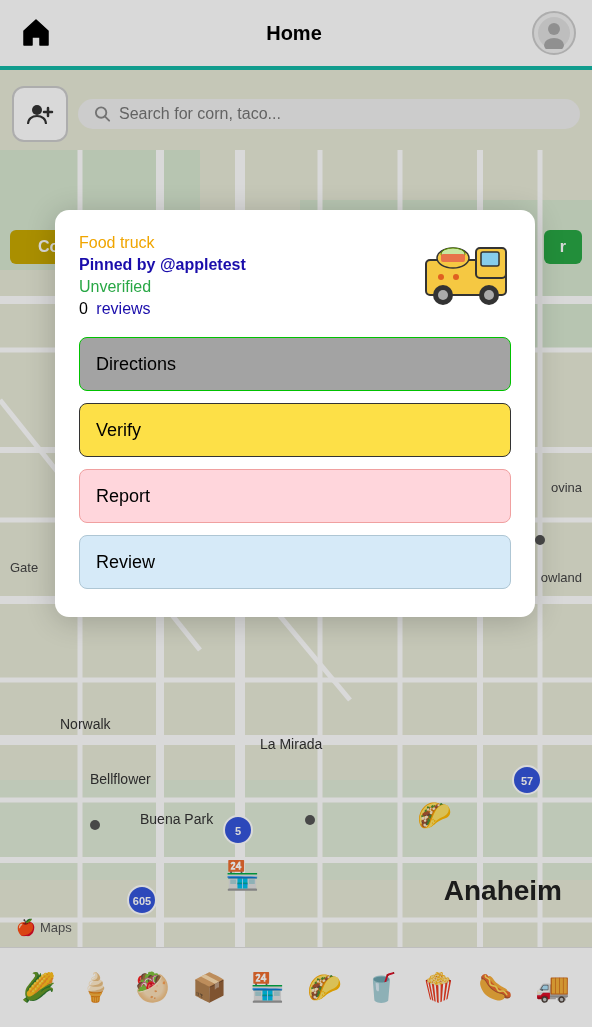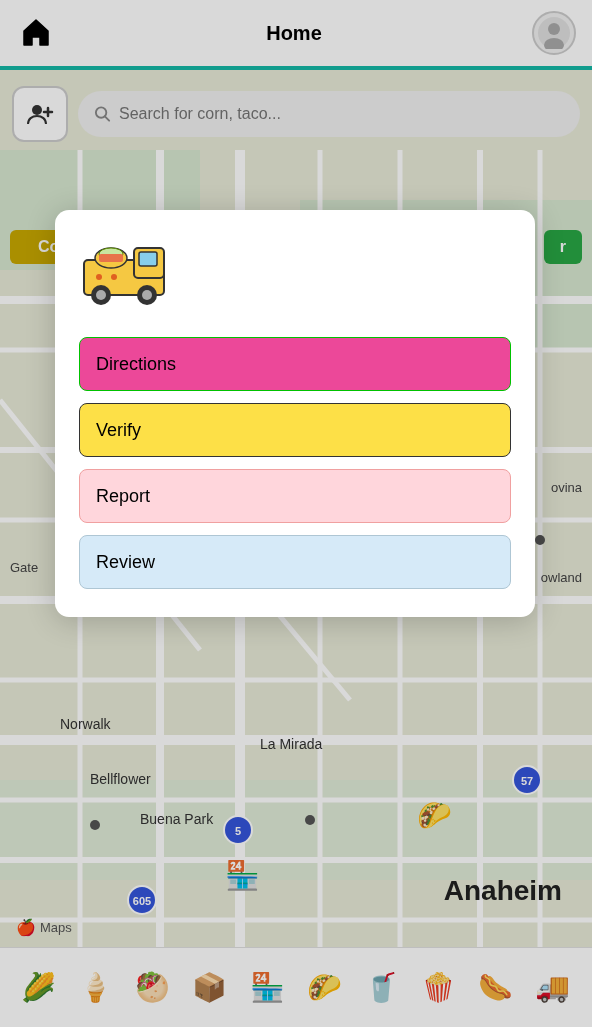--- a/index.html
+++ b/index.html
@@ -90,21 +90,21 @@
       background: white;
       display: flex;
       align-items: center;
       justify-content: center;
       font-size: 22px;
       cursor: pointer;
     }
 
     .search-input-wrap {
       flex: 1;
-      height: 46px;
+      height: 30px;
       background: #f0f0f0;
       border-radius: 24px;
       display: flex;
       align-items: center;
       padding: 0 16px;
       gap: 8px;
     }
 
     .search-input-wrap input {
       border: none;
@@ -231,21 +231,21 @@
       cursor: pointer;
       background: white;
       color: #000;
     }
 
     .modal-btn:last-child {
       margin-bottom: 0;
     }
 
     .btn-directions {
-      background: #ec4899;
+      background: #a3a3a3;
       border-color: #00c200;
       color: #000;
     }
 
     .btn-verify {
       background: #fde047;
       border-color: #333;
       color: #000;
     }
 
@@ -482,20 +482,31 @@
   </div>
 </div>
 
 <div class="map-overlay-btn-left">Co</div>
 <div class="map-overlay-btn-right">r</div>
 
 <div class="modal-overlay"></div>
 
 <div class="modal-card">
   <div class="modal-header">
+    <div class="modal-text-block">
+      <span class="food-truck-label">Food truck</span>
+      <div class="pinned-by">
+        <span>Pinned by </span><span style="color:#1a0dab; cursor:pointer;">@appletest</span>
+      </div>
+      <span class="unverified-label">Unverified</span>
+      <div class="reviews-line">
+        <span>0</span>
+        <a href="#" style="color:#1a0dab; text-decoration:none; margin-left:4px;">reviews</a>
+      </div>
+    </div>
     <div class="truck-emoji">
       
       <svg width="90" height="80" viewBox="0 0 90 80" xmlns="http://www.w3.org/2000/svg">
 
         <rect x="5" y="30" width="80" height="35" rx="4" fill="#f5c842" stroke="#333" stroke-width="2"></rect>
 
         <rect x="55" y="18" width="30" height="30" rx="4" fill="#f5c842" stroke="#333" stroke-width="2"></rect>
 
         <rect x="60" y="22" width="18" height="14" rx="2" fill="#87ceeb" stroke="#333" stroke-width="1.5"></rect>
 

